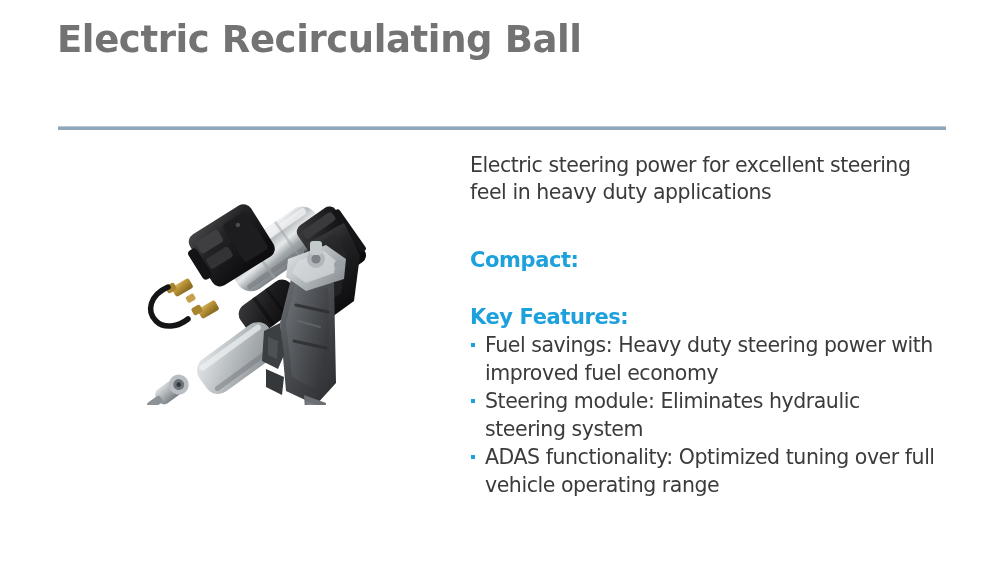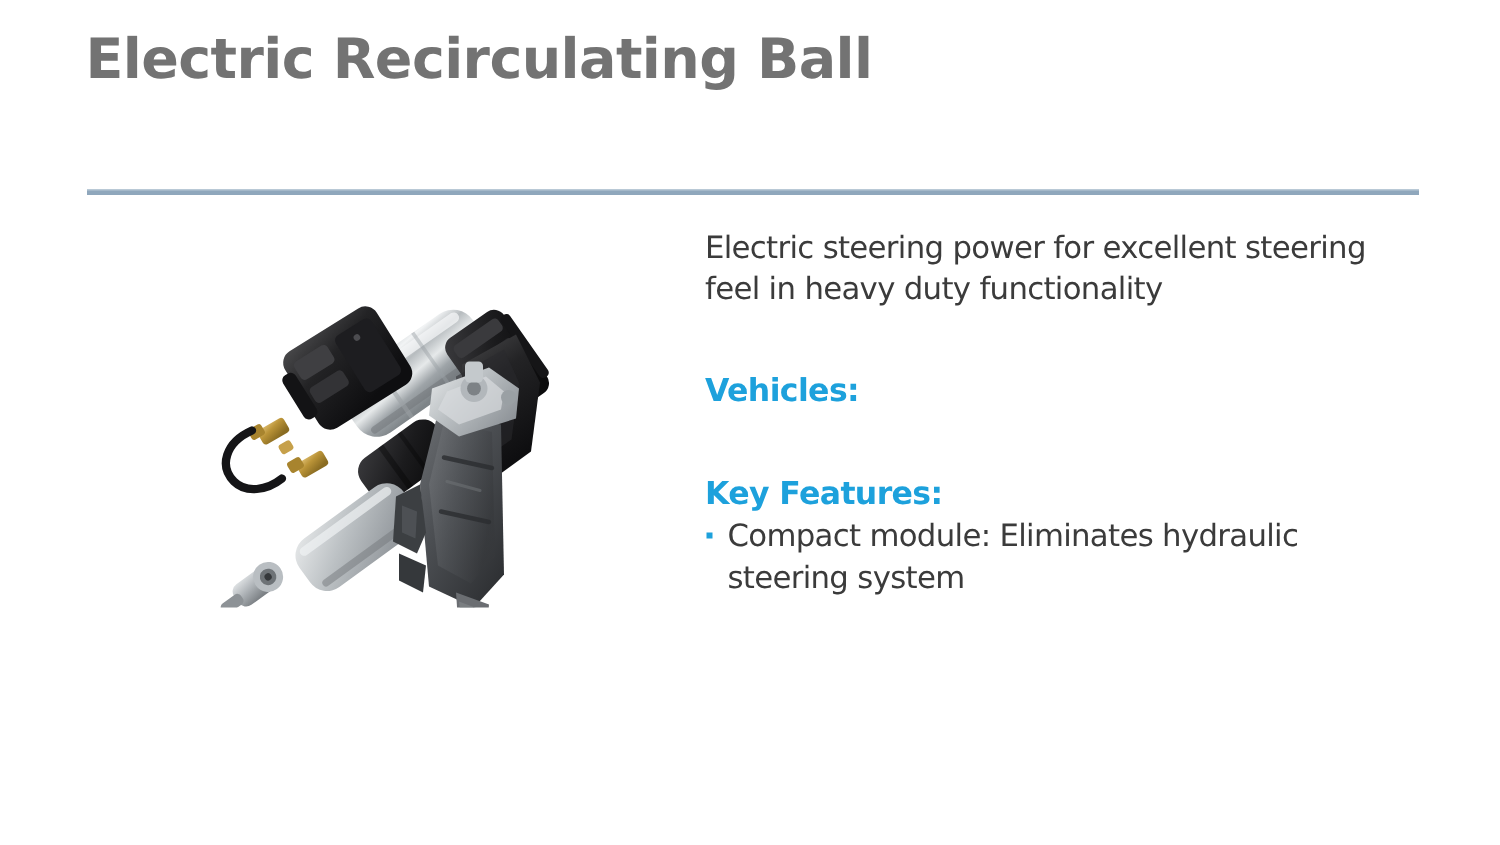--- a/index.html
+++ b/index.html
@@ -79,21 +79,21 @@
 
   #vehicles-block { margin-top: 42px; }
   #vehicles-value {
     color: #3b3b3b;
     font-size: 20.5px;
     line-height: 27px;
     letter-spacing: -0.45px;
     margin-top: 2px;
   }
 
-  #features-block { margin-top: 44px; }
+  #features-block { margin-top: 32px; }
 
   #features-list {
     list-style: none;
     margin: 2px 0 0 0;
     padding: 0;
   }
   #features-list li {
     position: relative;
     padding-left: 15px;
     color: #3b3b3b;
@@ -247,29 +247,37 @@
       <circle cx="219" cy="110" r="5" fill="#9aa0a4"></circle>
     </g>
 
     <path d="M184 240 L206 248 L204 272 L186 268 Z" fill="#6b6e72"></path>
     <path d="M186 246 L202 252 L201 266 L188 263 Z" fill="#84888c" opacity="0.6"></path>
   </svg>
 </div>
 
 <div id="content-column">
 
-  <div id="intro-text">Electric steering power for excellent steering feel in heavy duty functionality</div>
+  <div id="intro-text">Electric steering power for excellent steering feel in heavy duty applications</div>
 
   <div id="vehicles-block">
-    <div class="section-heading">Vehicles:</div>
+    <div class="section-heading">Compact:</div>
   </div>
 
   <div id="features-block">
     <div class="section-heading">Key Features:</div>
     <ul id="features-list">
       <li>
         <span class="bullet-dot"></span>
-        <span class="feature-text">Compact module: Eliminates hydraulic steering system</span>
+        <span class="feature-text">Fuel savings: Heavy duty steering power with improved fuel economy</span>
+      </li>
+      <li>
+        <span class="bullet-dot"></span>
+        <span class="feature-text">Steering module: Eliminates hydraulic steering system</span>
+      </li>
+      <li>
+        <span class="bullet-dot"></span>
+        <span class="feature-text">ADAS functionality: Optimized tuning over full vehicle operating range</span>
       </li>
     </ul>
   </div>
 
 </div>
 
 </body></html>

